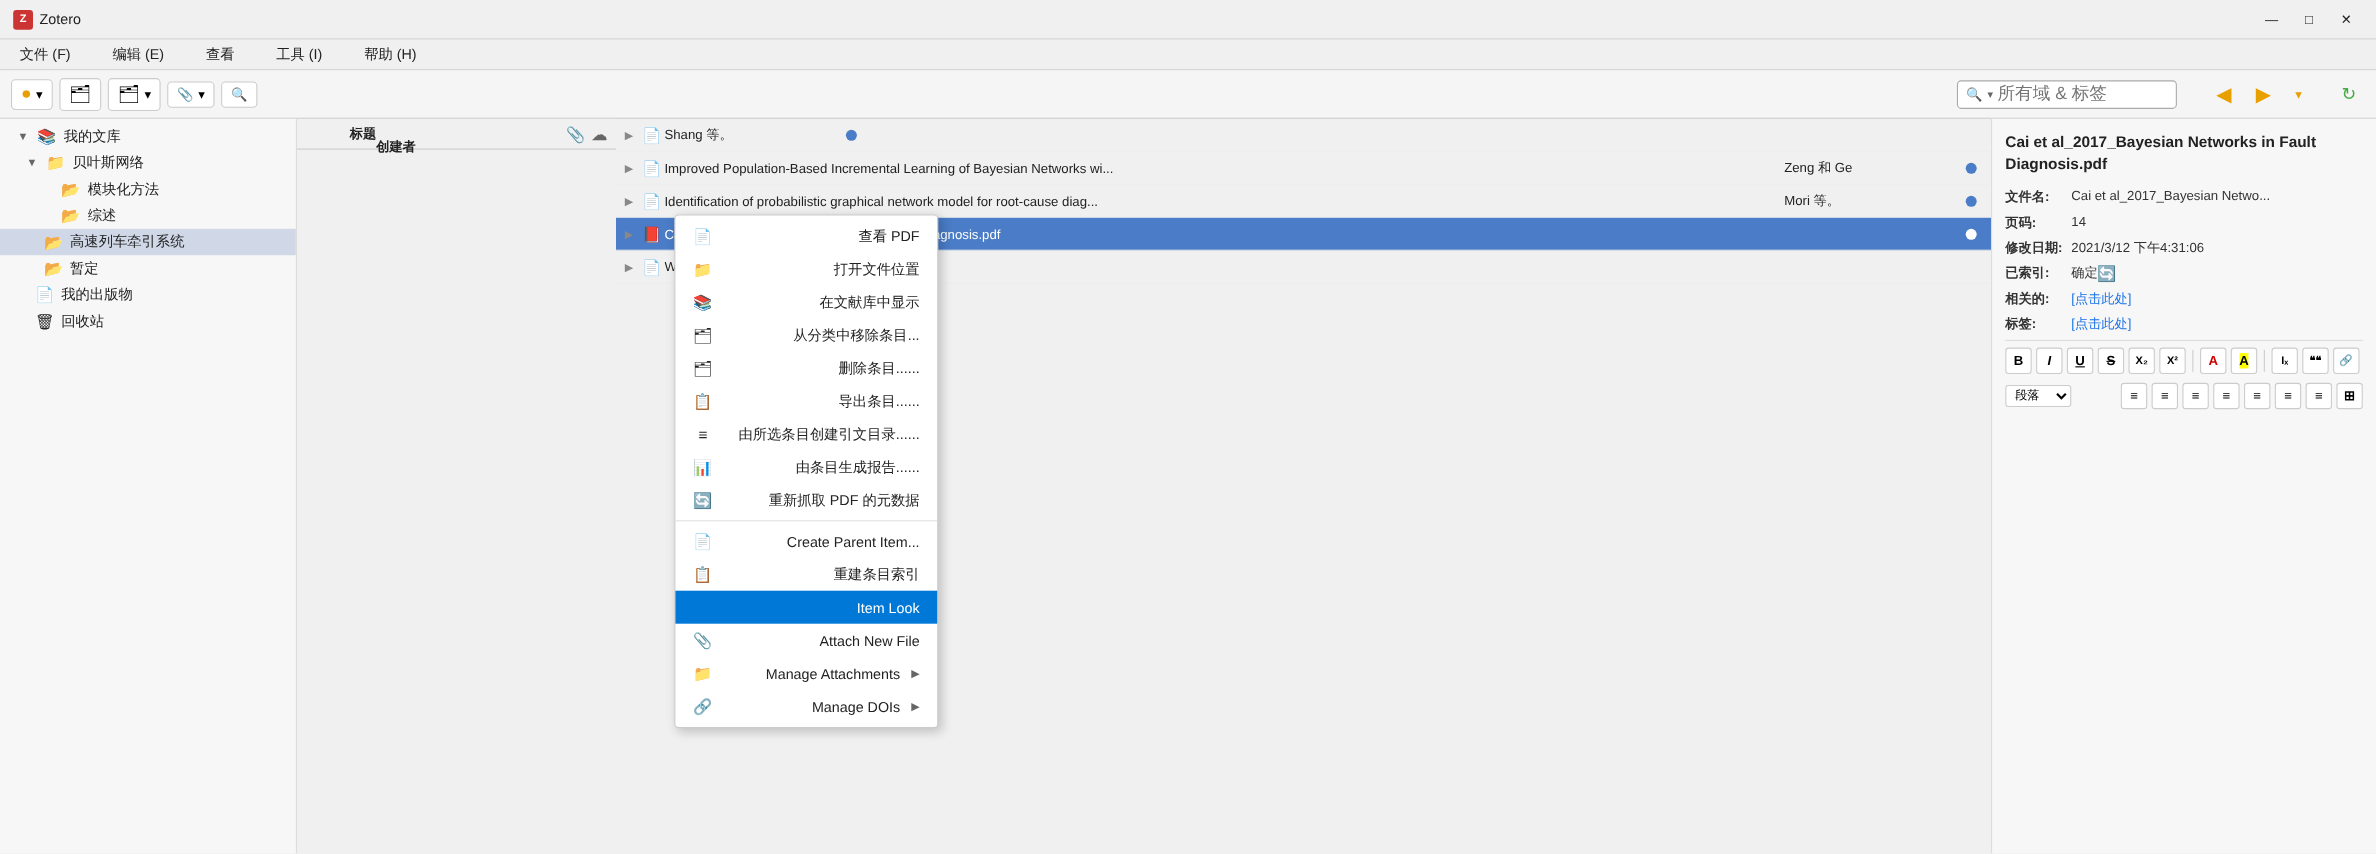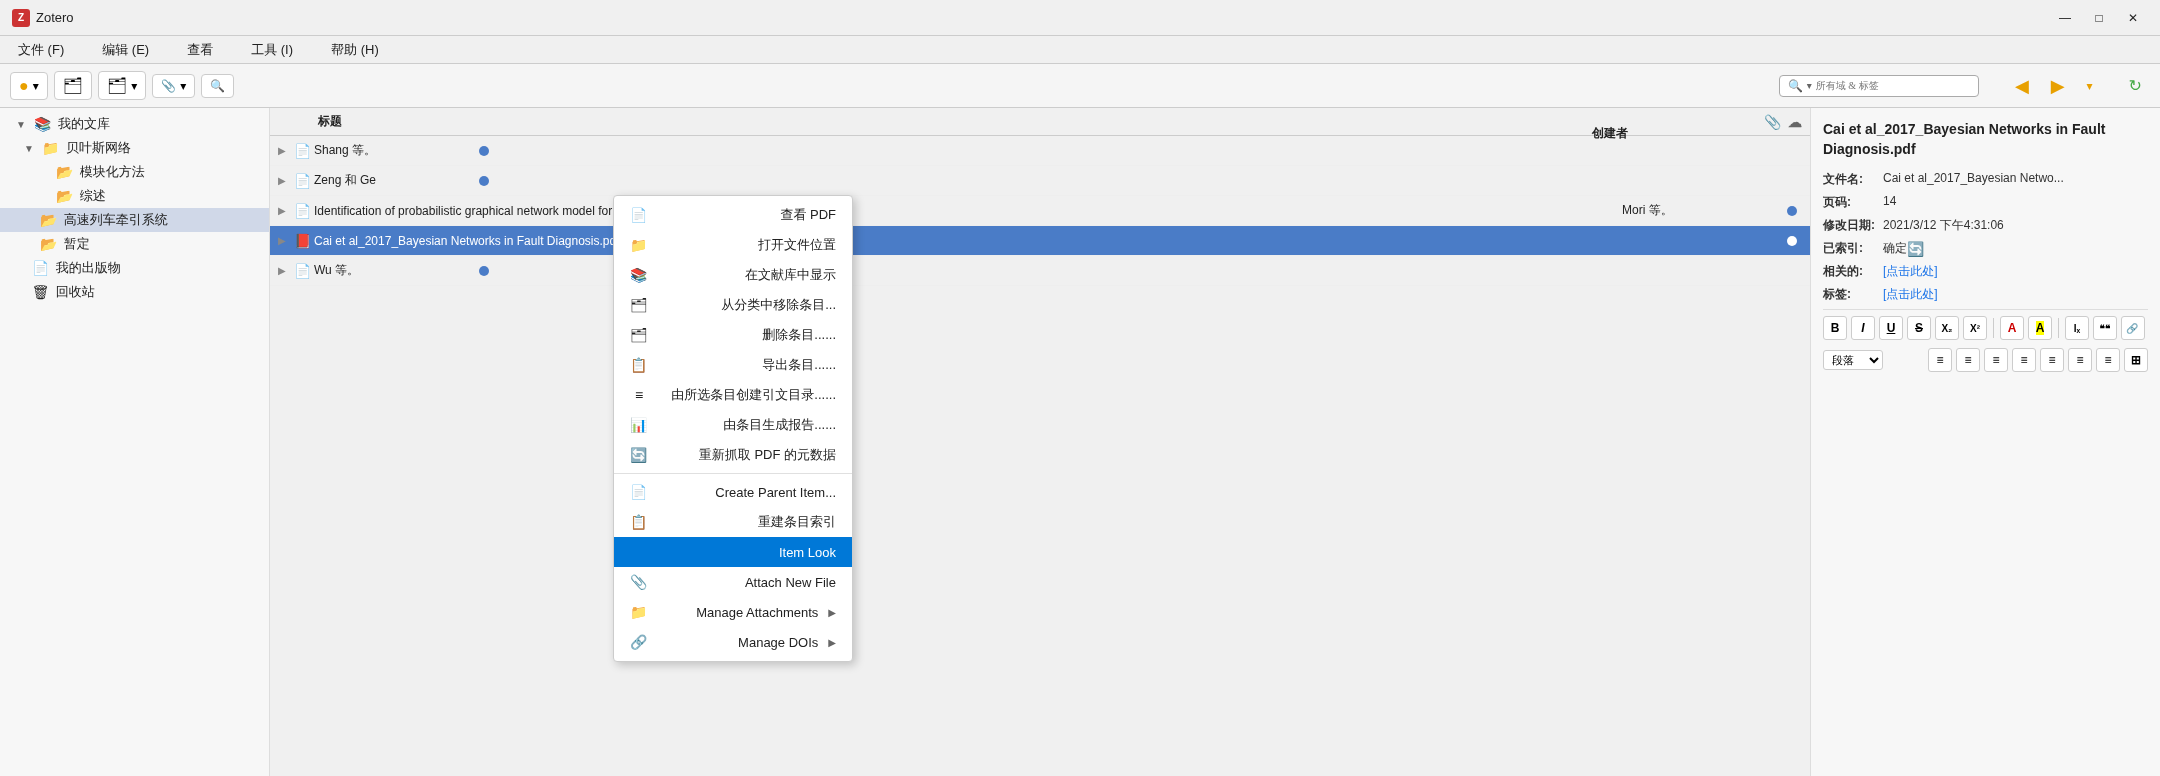--- a/index.html
+++ b/index.html
@@ -14,38 +14,38 @@
 
     
     #menubar { display: flex; align-items: center; background: #f0f0f0; height: 28px; padding: 0 8px; border-bottom: 1px solid #ccc; gap: 18px; }
     #menubar .menu-item { padding: 3px 10px; cursor: pointer; font-size: 13px; border-radius: 3px; }
 
     
     #toolbar { display: flex; align-items: center; background: #f5f5f5; height: 44px; padding: 0 10px; border-bottom: 1px solid #ccc; gap: 6px; }
     .toolbar-btn { display: flex; align-items: center; gap: 4px; padding: 4px 8px; border: 1px solid #ccc; background: white; border-radius: 4px; cursor: pointer; font-size: 12px; }
     .toolbar-spacer { flex: 1; }
     .search-box { display: flex; align-items: center; border: 1px solid #aaa; border-radius: 4px; background: white; padding: 3px 8px; gap: 4px; width: 200px; font-size: 12px; }
-    .search-box input { border: none; outline: none; font-size: 10px; width: 130px; font-family: Liberation Serif, serif; }
+    .search-box input { border: none; outline: none; font-size: 16px; width: 130px; }
     .nav-btn { display: flex; align-items: center; gap: 4px; padding: 4px 8px; background: transparent; border: none; cursor: pointer; font-size: 18px; color: #e8a000; }
     .refresh-btn { color: #44aa44; font-size: 16px; cursor: pointer; padding: 4px 8px; }
 
     
     #main { display: flex; height: calc(776px - 36px - 28px - 44px); }
 
     
     #sidebar { width: 270px; background: #f7f7f7; border-right: 1px solid #ddd; overflow-y: auto; flex-shrink: 0; padding: 4px 0; }
     .sidebar-item { display: flex; align-items: center; padding: 3px 8px 3px 16px; cursor: pointer; gap: 6px; font-size: 13px; border-radius: 0; }
     .sidebar-item.selected { background: #d0d8e8; }
     .sidebar-item .icon { font-size: 14px; width: 18px; text-align: center; }
     .tree-toggle { font-size: 10px; color: #666; margin-right: 2px; cursor: pointer; }
     .indent-1 { padding-left: 24px; }
     .indent-2 { padding-left: 40px; }
 
     
-    #content { flex: 1; display: flex; flex-direction: column; overflow: hidden; }
+    #content { flex: 1; display: flex; flex-direction: row; overflow: hidden; }
 
     
     #table-header { display: flex; align-items: center; background: #f0f0f0; border-bottom: 1px solid #ccc; height: 28px; padding: 0 8px; font-size: 12px; font-weight: bold; }
     #table-header .col-title { flex: 1; padding-left: 4px; }
     #table-header .col-creator { width: 160px; margin-top: 24px; }
     #table-header .col-icons { width: 50px; display: flex; gap: 6px; justify-content: flex-end; font-size: 14px; color: #666; }
 
     
     #table-body { overflow-y: auto; flex: 1; }
     .table-row { display: flex; align-items: center; height: 30px; padding: 0 8px; border-bottom: 1px solid #eee; cursor: pointer; font-size: 12px; }
@@ -206,20 +206,21 @@
         <span class="row-icon">📄</span>
         <span class="row-creator">Shang 等。</span>
         <span class="row-dot">
             <span class="blue-dot"></span>
           </span>
       </div>
 
       <div class="table-row">
         <span class="row-expand">▶</span>
         <span class="row-icon">📄</span>
+        <span class="row-title">Improved Population-Based Incremental Learning of Bayesian Networks wi...</span>
         <span class="row-creator">Zeng 和 Ge</span>
         <span class="row-dot">
             <span class="blue-dot"></span>
           </span>
       </div>
 
       <div class="table-row">
         <span class="row-expand">▶</span>
         <span class="row-icon">📄</span>
         <span class="row-title">Identification of probabilistic graphical network model for root-cause diag...</span>

